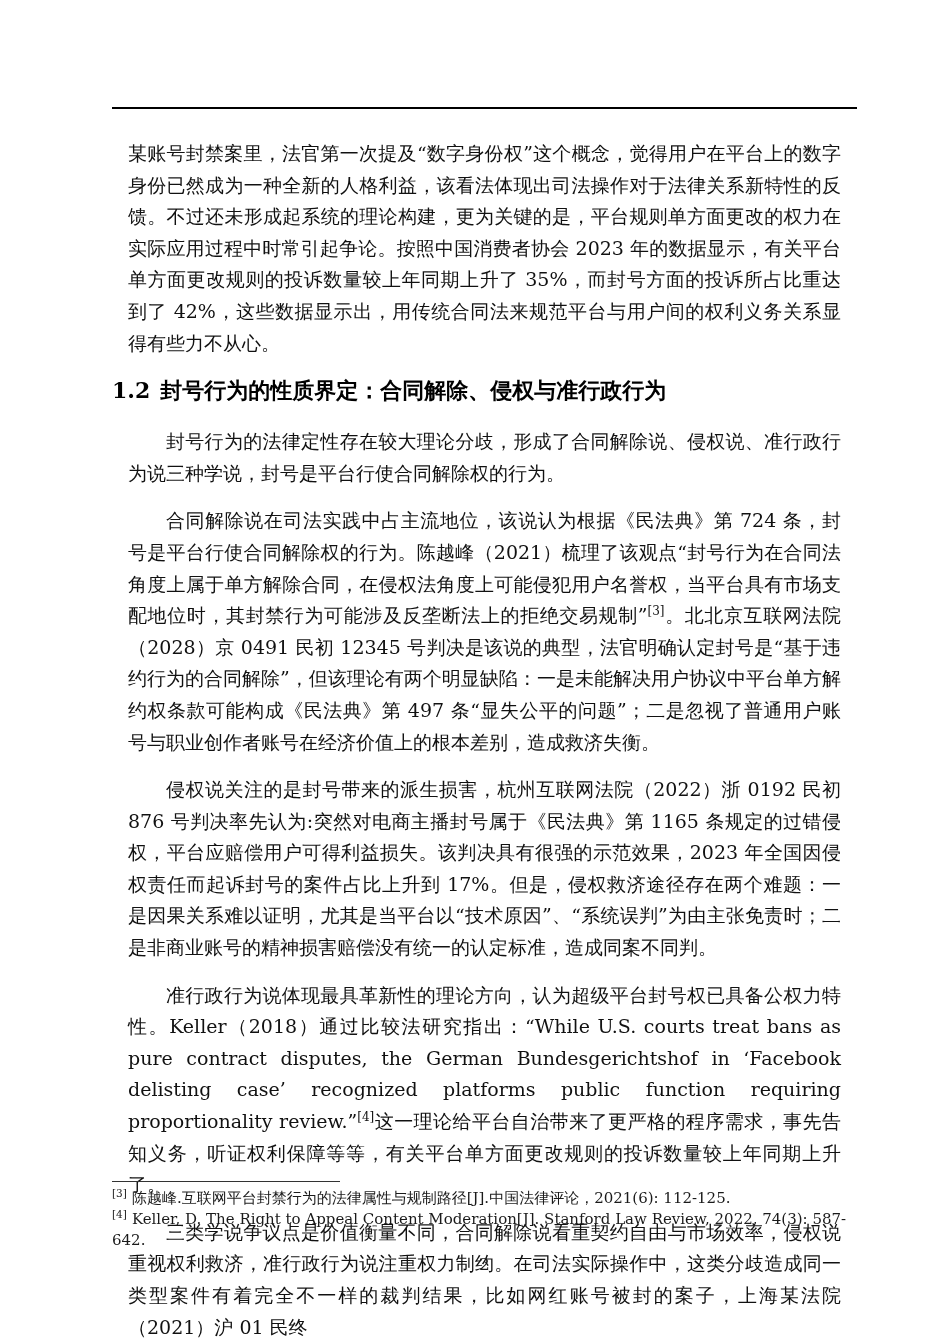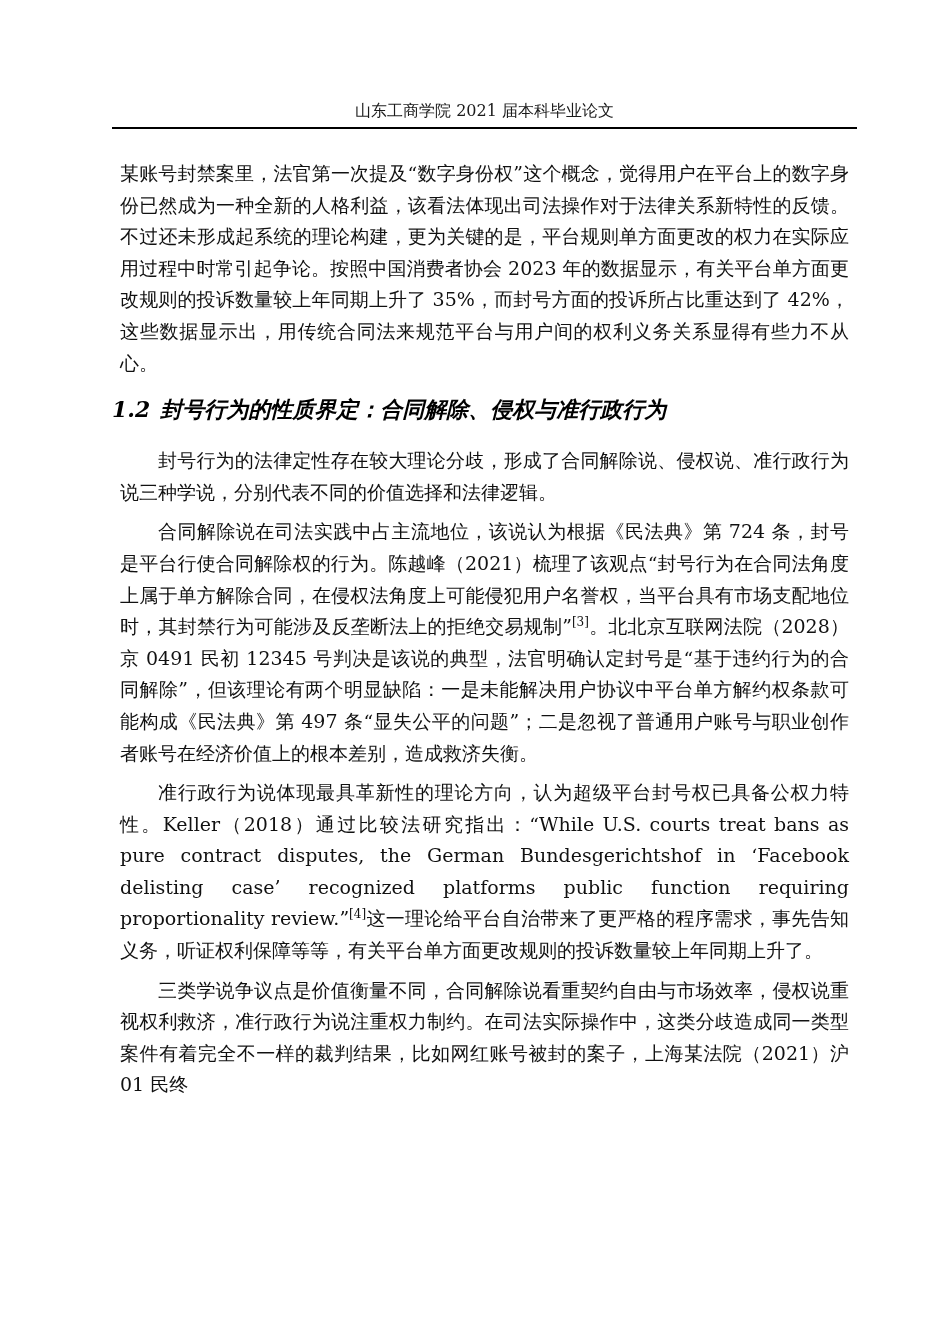--- a/index.html
+++ b/index.html
@@ -36,35 +36,34 @@
   }
   
   .content {
     margin: 29px 93px 0 112px;
     font-size: 19px;
     line-height: 31.6px;
     text-align: justify;
     text-justify: inter-ideograph;
   }
   .content p {
-    margin: 8px;
+    margin: 16px;
     padding: 0;
   }
   .content p.indent {
     text-indent: 2em;
   }
   .section-heading {
     margin: 15px 0 21px 0;
     font-size: 22px;
     font-weight: bold;
     line-height: 30px;
     text-align: left;
     text-indent: 0;
     color: #000000;
-    font-style: italic;
   }
   .section-heading .sec-num {
     margin-right: 10px;
     letter-spacing: 0;
   }
   sup.fn-ref {
     font-size: 12px;
     line-height: 0;
     vertical-align: super;
   }
@@ -100,37 +99,50 @@
     line-height: 22px;
     color: #1a1a1a;
   }
 </style>
 </head>
 <body>
 
 <div class="page">
 
   <div class="running-header">
-    <div class="header-title">山东工商学院 2021 届本科毕业论文</div>
     <hr class="header-rule">
   </div>
 
   <div class="content">
 
     <p>某账号封禁案里，法官第一次提及“数字身份权”这个概念，觉得用户在平台上的数字身份已然成为一种全新的人格利益，该看法体现出司法操作对于法律关系新特性的反馈。不过还未形成起系统的理论构建，更为关键的是，平台规则单方面更改的权力在实际应用过程中时常引起争论。按照中国消费者协会 2023 年的数据显示，有关平台单方面更改规则的投诉数量较上年同期上升了 35%，而封号方面的投诉所占比重达到了 42%，这些数据显示出，用传统合同法来规范平台与用户间的权利义务关系显得有些力不从心。</p>
 
     <h2 class="section-heading">
       <span class="sec-num">1.2</span><span>封号行为的性质界定：合同解除、侵权与准行政行为</span>
     </h2>
 
-    <p class="indent">封号行为的法律定性存在较大理论分歧，形成了合同解除说、侵权说、准行政行为说三种学说，分别代表不同的价值选择和法律逻辑。</p>
+    <p class="indent">封号行为的法律定性存在较大理论分歧，形成了合同解除说、侵权说、准行政行为说三种学说，封号是平台行使合同解除权的行为。</p>
 
     <p class="indent"><span>合同解除说在司法实践中占主流地位，该说认为根据《民法典》第 724 条，封号是平台行使合同解除权的行为。陈越峰（2021）梳理了该观点“封号行为在合同法角度上属于单方解除合同，在侵权法角度上可能侵犯用户名誉权，当平台具有市场支配地位时，其封禁行为可能涉及反垄断法上的拒绝交易规制”</span><sup class="fn-ref">[3]</sup><span>。北北京互联网法院（2028）京 0491 民初 12345 号判决是该说的典型，法官明确认定封号是“基于违约行为的合同解除”，但该理论有两个明显缺陷：一是未能解决用户协议中平台单方解约权条款可能构成《民法典》第 497 条“显失公平的问题”；二是忽视了普通用户账号与职业创作者账号在经济价值上的根本差别，造成救济失衡。</span></p>
 
+    <p class="indent">侵权说关注的是封号带来的派生损害，杭州互联网法院（2022）浙 0192 民初 876 号判决率先认为:突然对电商主播封号属于《民法典》第 1165 条规定的过错侵权，平台应赔偿用户可得利益损失。该判决具有很强的示范效果，2023 年全国因侵权责任而起诉封号的案件占比上升到 17%。但是，侵权救济途径存在两个难题：一是因果关系难以证明，尤其是当平台以“技术原因”、“系统误判”为由主张免责时；二是非商业账号的精神损害赔偿没有统一的认定标准，造成同案不同判。</p>
 
     <p class="indent"><span>准行政行为说体现最具革新性的理论方向，认为超级平台封号权已具备公权力特性。Keller（2018）通过比较法研究指出：“While U.S. courts treat bans as pure contract disputes, the German Bundesgerichtshof in ‘Facebook delisting case’ recognized platforms public function requiring proportionality review.”</span><sup class="fn-ref">[4]</sup><span>这一理论给平台自治带来了更严格的程序需求，事先告知义务，听证权利保障等等，有关平台单方面更改规则的投诉数量较上年同期上升了。</span></p>
 
     <p class="indent">三类学说争议点是价值衡量不同，合同解除说看重契约自由与市场效率，侵权说重视权利救济，准行政行为说注重权力制约。在司法实际操作中，这类分歧造成同一类型案件有着完全不一样的裁判结果，比如网红账号被封的案子，上海某法院（2021）沪 01 民终</p>
 
   </div>
 
+  <div class="page-footer">
+    <hr class="footnote-rule">
+
+    <div class="footnote">
+      <sup class="fn-mark">[3]</sup><span>陈越峰.互联网平台封禁行为的法律属性与规制路径[J].中国法律评论，2021(6): 112-125.</span>
+    </div>
+
+    <div class="footnote">
+      <sup class="fn-mark">[4]</sup><span>Keller, D. The Right to Appeal Content Moderation[J]. Stanford Law Review, 2022, 74(3): 587-642.</span>
+    </div>
+
+    <div class="page-number">2</div>
+  </div>
 
 </div>
 
 </body></html>

